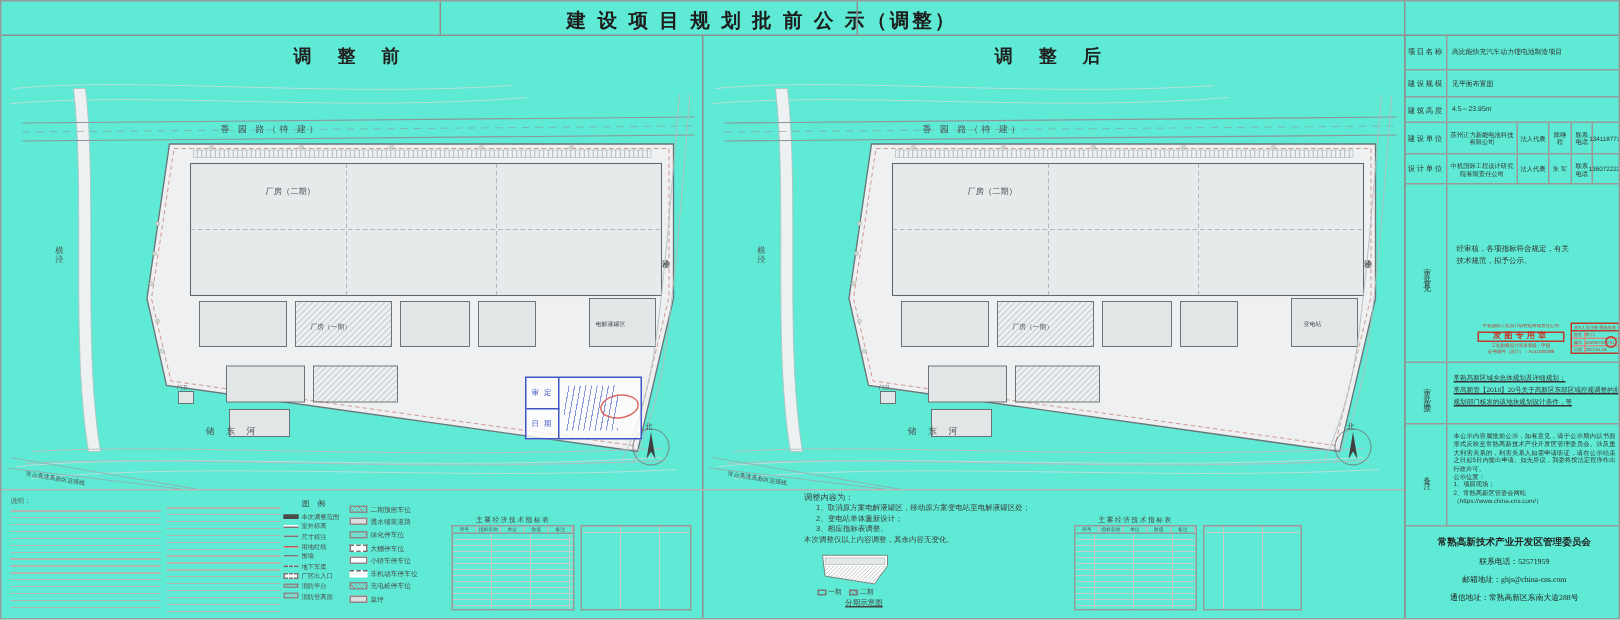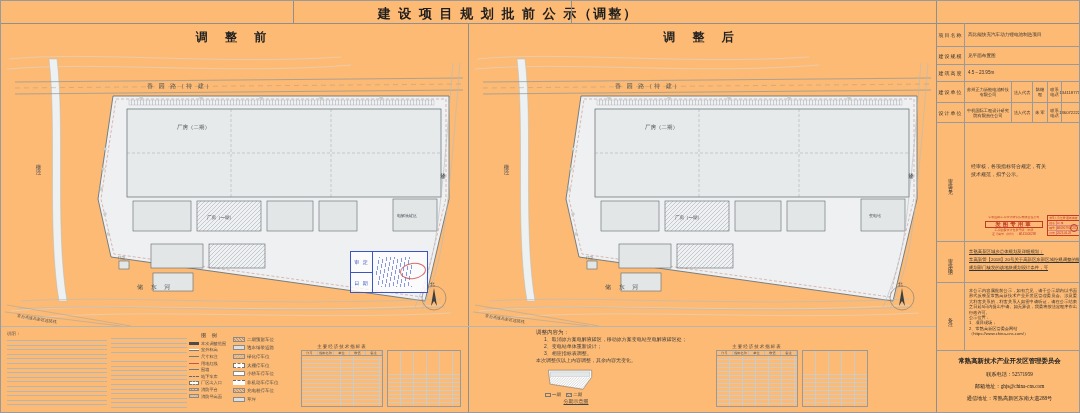--- a/index.html
+++ b/index.html
@@ -1,17 +1,17 @@
 <!DOCTYPE html>
 <html><head>
 <meta charset="utf-8">
 <style>
   html,body{margin:0;padding:0;background:#e8e8e8;}
   *{box-sizing:border-box;}
-  #sheet{position:relative;width:1080px;height:413px;background:#fdba74;
+  #sheet{position:relative;width:1080px;height:413px;background:#5eead4;
          border:1px solid #9a9a9a;overflow:hidden;
          font-family:"Liberation Sans",sans-serif;color:#333;}
   .abs{position:absolute;}
   .hline{position:absolute;height:0;border-top:1px solid #8f8f8f;}
   .vline{position:absolute;width:0;border-left:1px solid #8f8f8f;}
   .title{position:absolute;left:292px;top:4px;width:430px;text-align:center;
          font-size:13px;font-weight:bold;color:#1d1d1d;letter-spacing:2px;}
   .panel-label{position:absolute;top:28px;text-align:center;font-size:12px;
          font-weight:bold;letter-spacing:7px;color:#222;}
   

